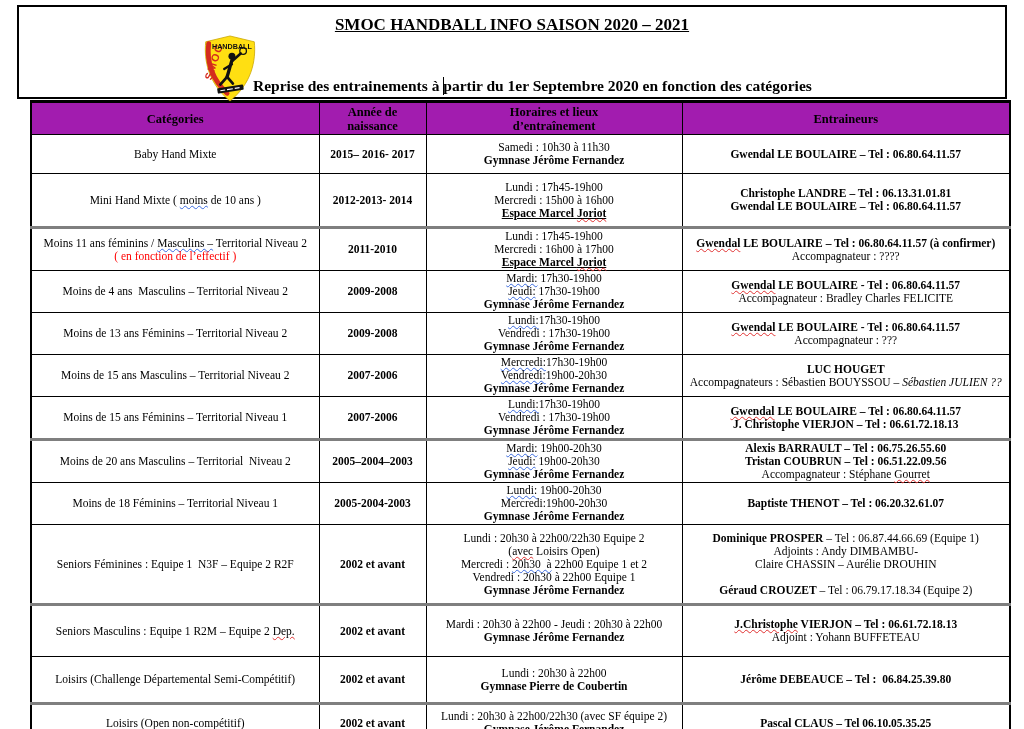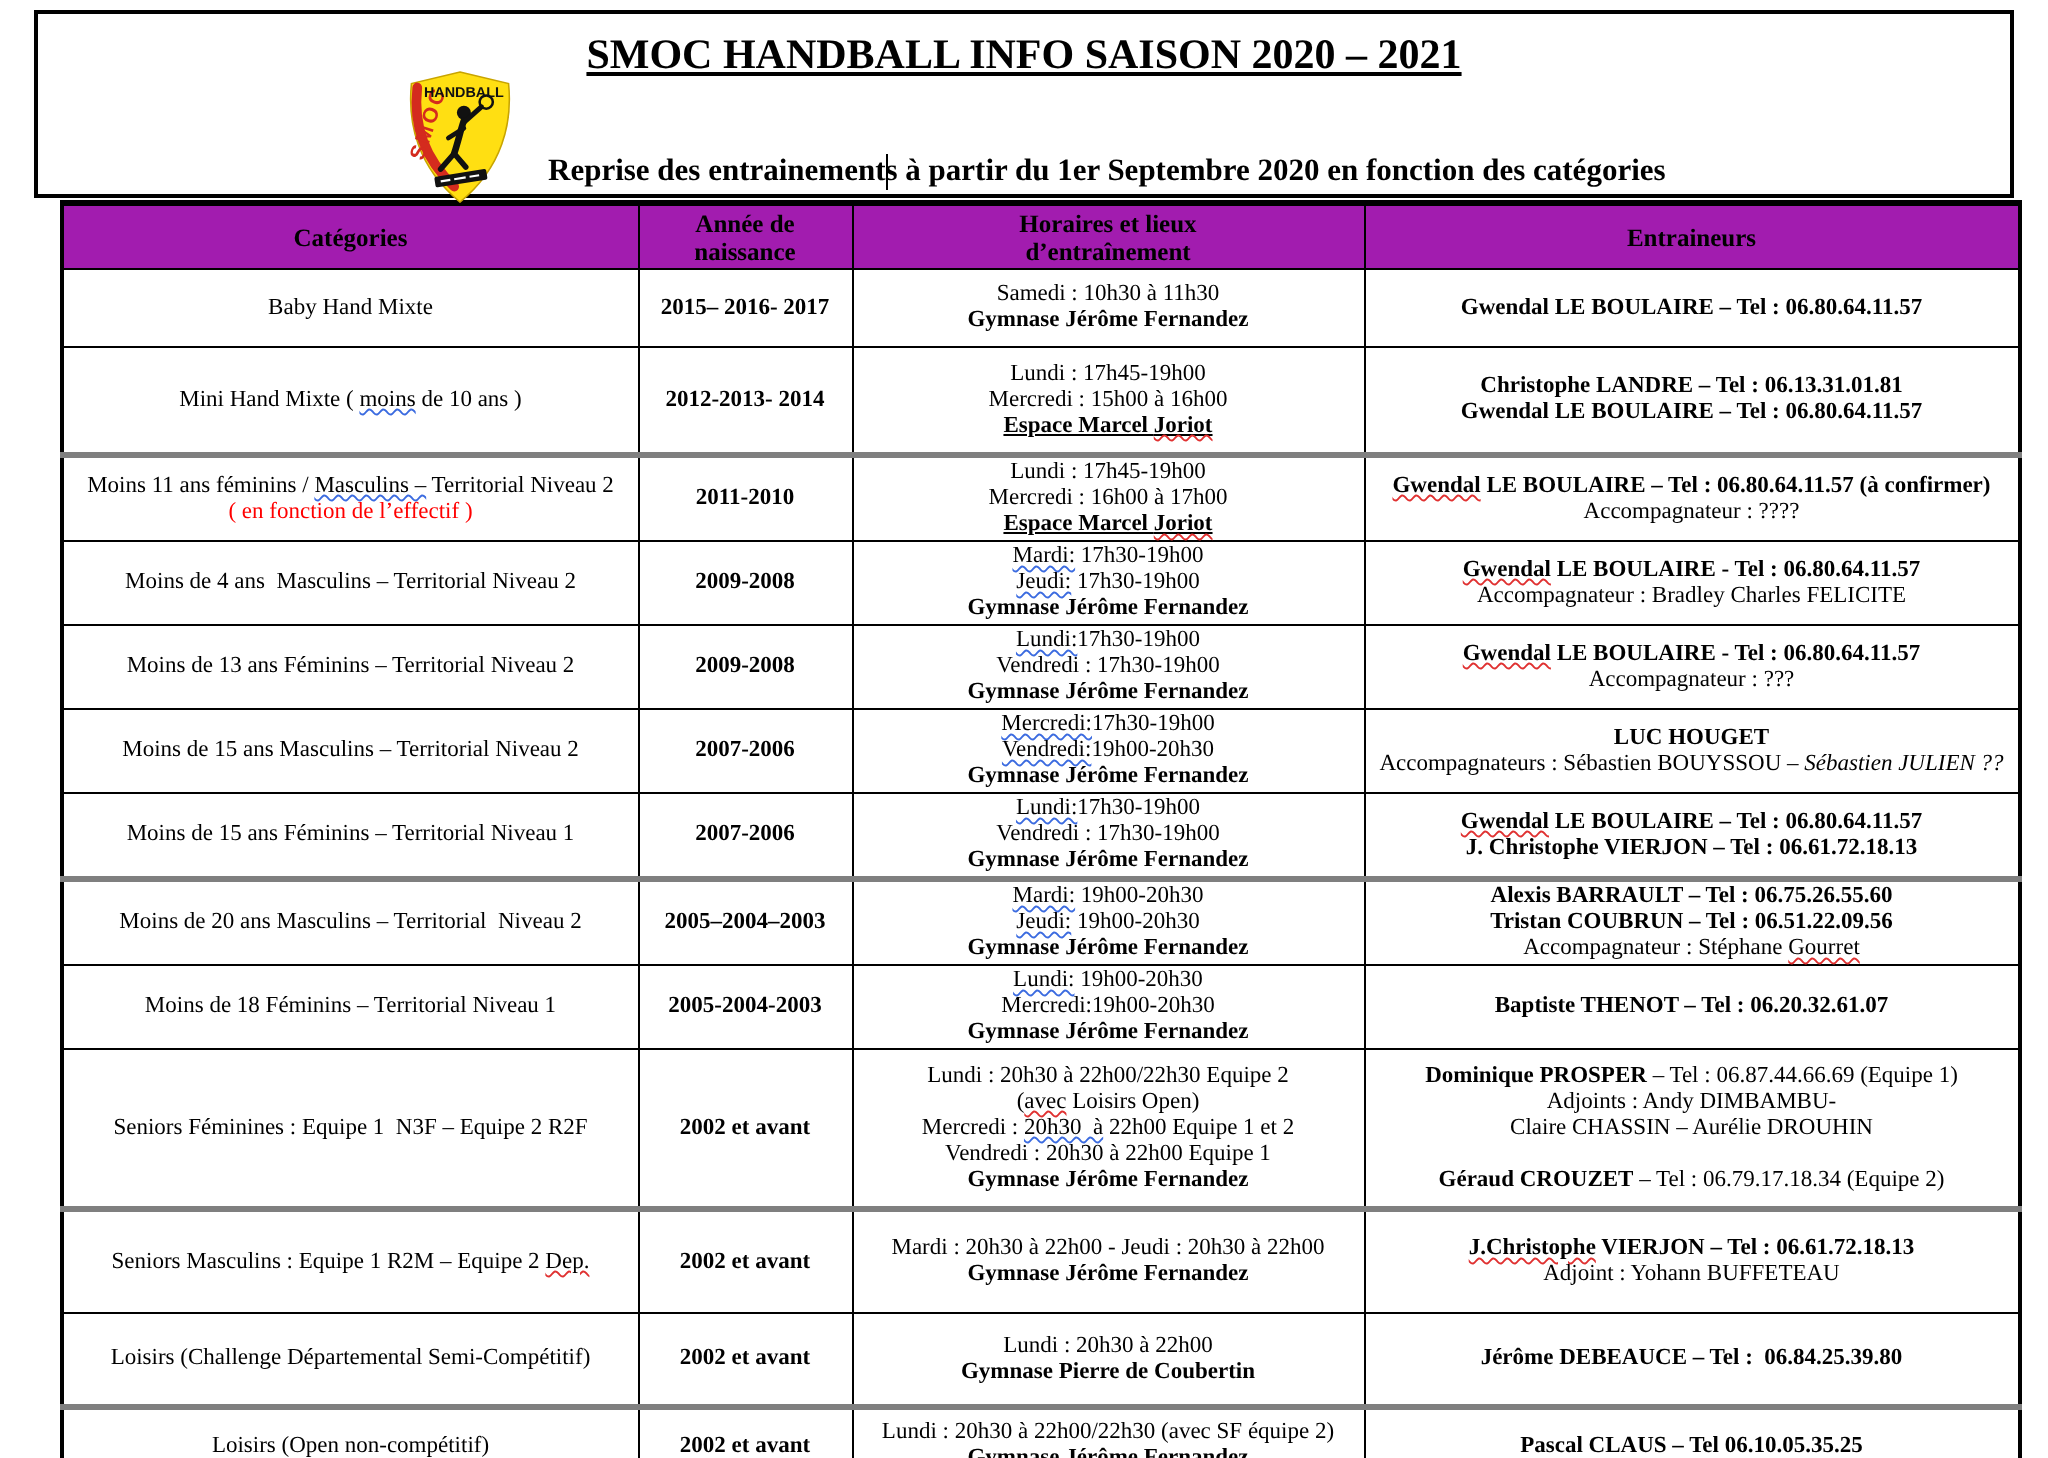--- a/index.html
+++ b/index.html
@@ -1,22 +1,22 @@
 <!DOCTYPE html>
 <html><head>
 <meta charset="utf-8">
 <style>
   html,body{margin:0;padding:0;width:1024px;height:729px;background:#fff;overflow:hidden;
     font-family:"Liberation Serif","DejaVu Serif",serif;color:#000;}
   .page{position:relative;width:1024px;height:729px;background:#fff;}
 
   
   .title-box{position:absolute;left:17px;top:5px;width:986px;height:90px;border:2px solid #000;background:#fff;}
-  .page-title{margin-top:8px;text-align:center;font-weight:bold;font-size:21px;text-decoration:underline;}
-  .subtitle{position:absolute;left:274px;top:77px;font-weight:bold;font-size:15.5px;white-space:nowrap;}
+  .page-title{margin-top:8px;text-align:center;font-weight:bold;font-size:17px;text-decoration:underline;}
+  .subtitle{position:absolute;left:253px;top:77px;font-weight:bold;font-size:15.5px;white-space:nowrap;}
   .text-cursor{position:absolute;left:443px;top:77px;width:1px;height:18px;background:#000;}
 
   
   .crest{position:absolute;left:198px;top:35px;width:64px;height:68px;z-index:3;}
 
   
   .table-wrap{position:absolute;left:30px;top:100px;}
   table{border-collapse:collapse;table-layout:fixed;width:979px;border:2px solid #000;border-top:3px solid #000;}
   th,td{border:1px solid #000;text-align:center;vertical-align:middle;padding:1px 3px;
     font-size:11.5px;line-height:13px;}

